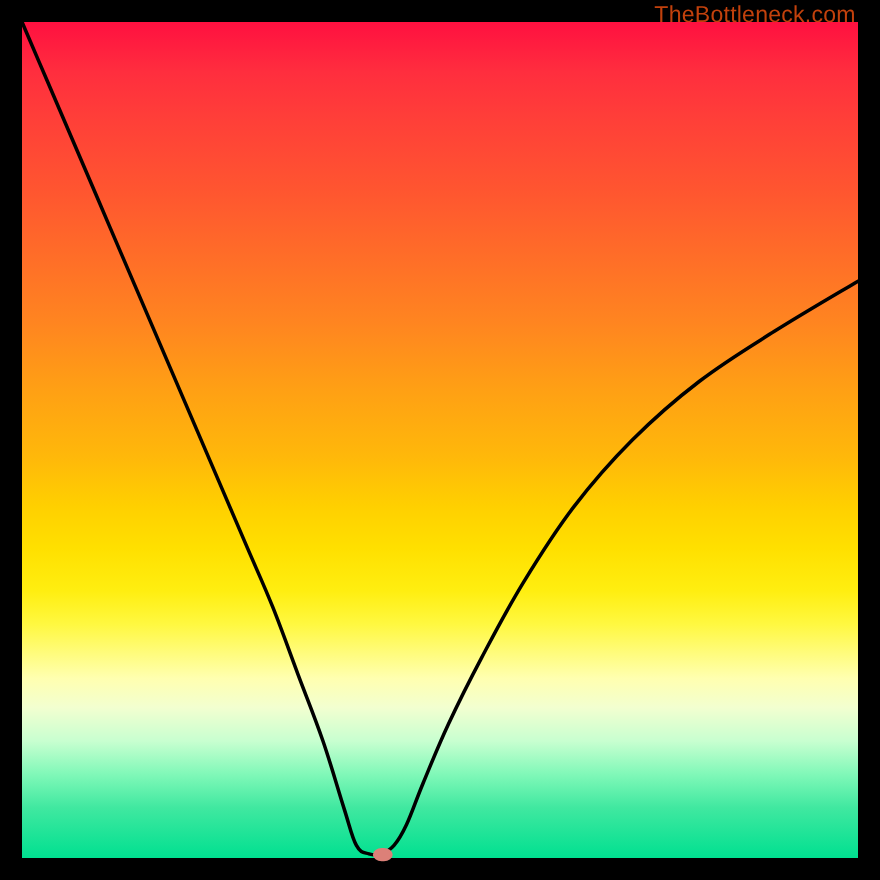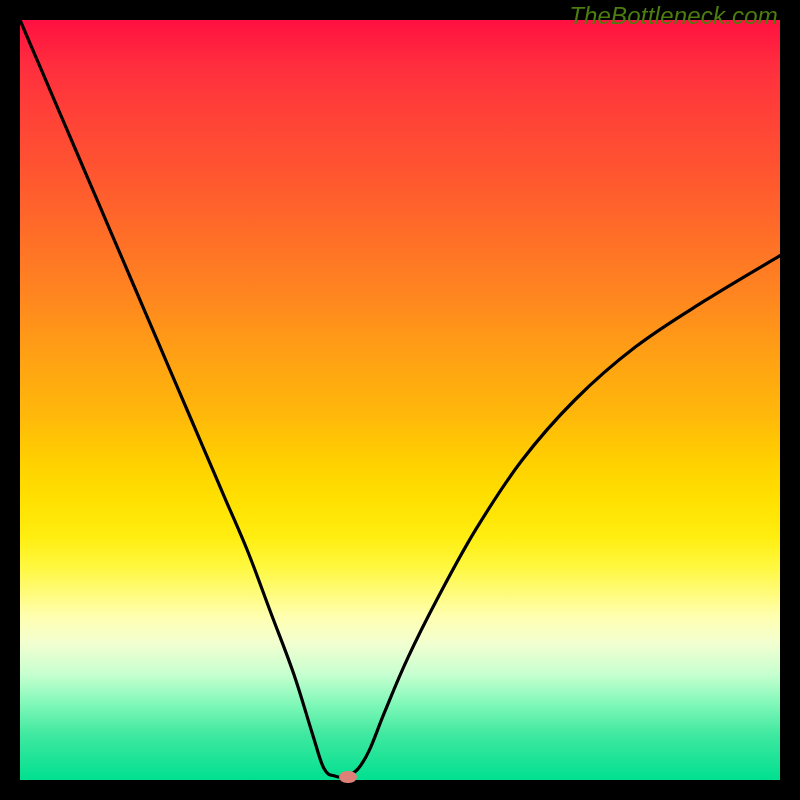--- a/index.html
+++ b/index.html
@@ -44,26 +44,25 @@
       #c8ffd0 86%,
       #80f8b8 90%,
       #40e8a0 94%,
       #00e090 100%
     );
   }
   .watermark {
     position: absolute;
     top: 2px;
     right: 22px;
-    color: #4d7c0f;
-    font-size: 24px;
+    color: #c2410c;
+    font-size: 21px;
     font-weight: 500;
     letter-spacing: 0.2px;
     z-index: 10;
-    font-style: italic;
   }
   svg.curve {
     position: absolute;
     left: 0;
     top: 0;
     width: 760px;
     height: 760px;
     overflow: visible;
   }
   .marker {

